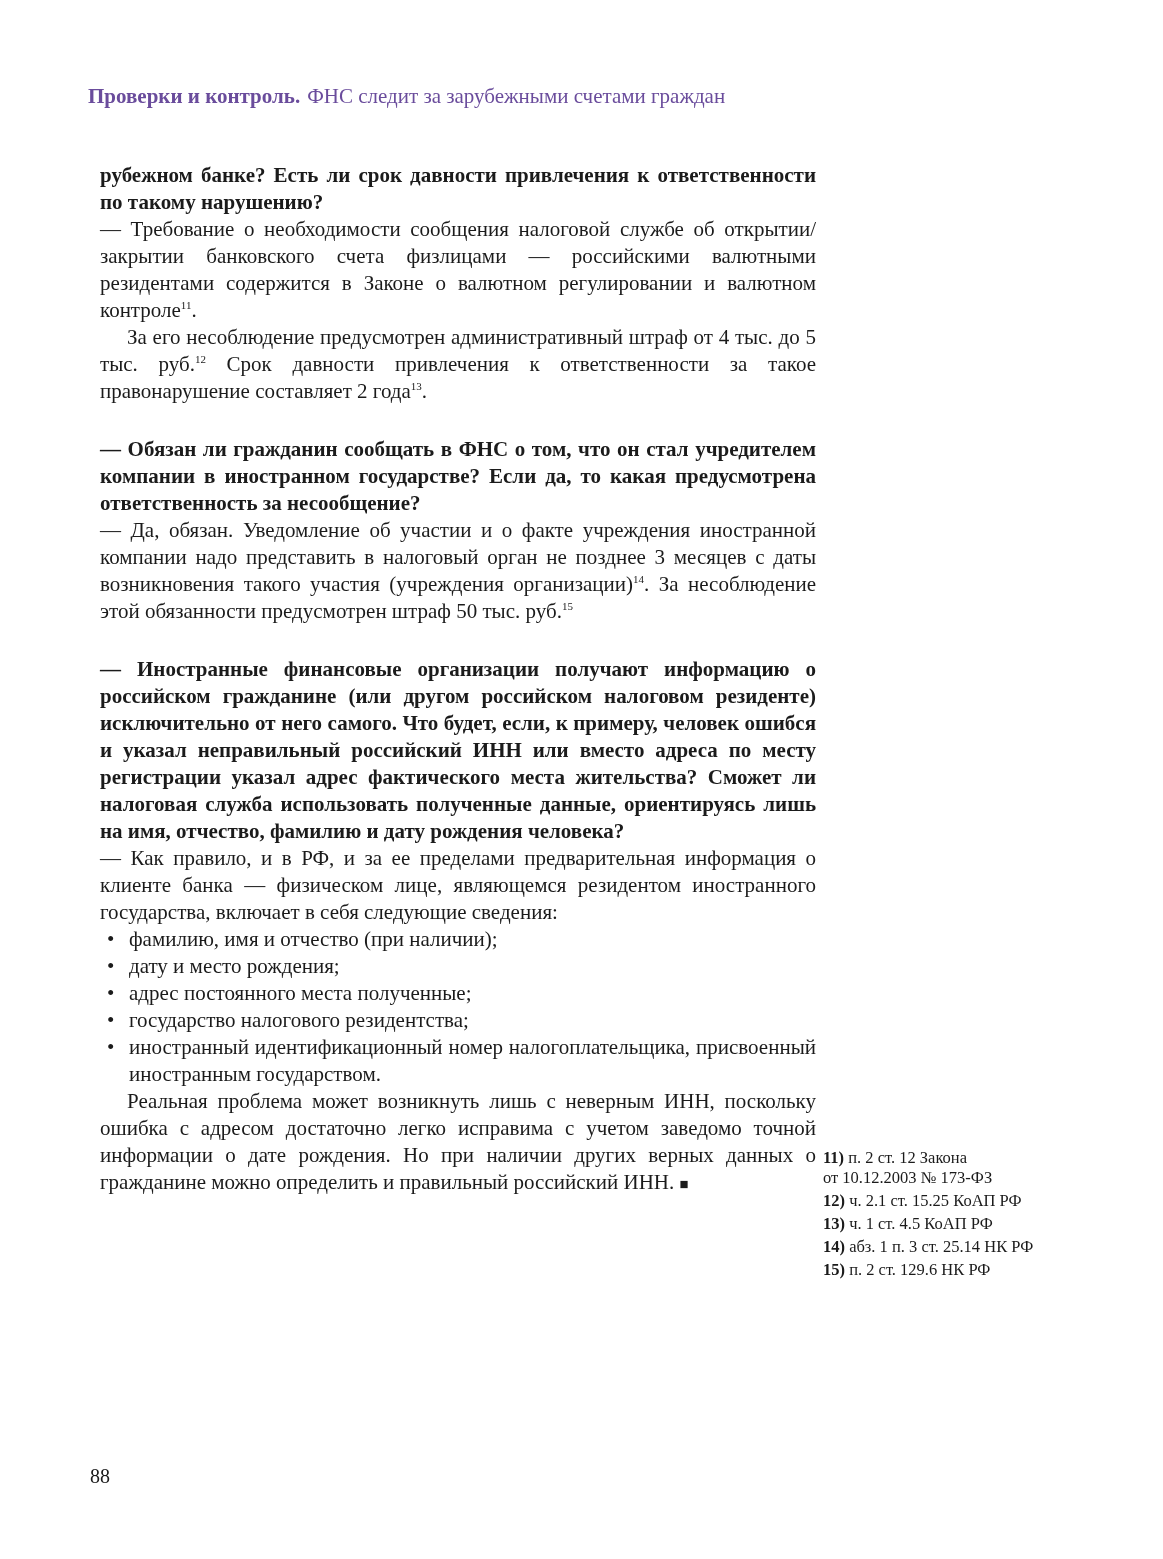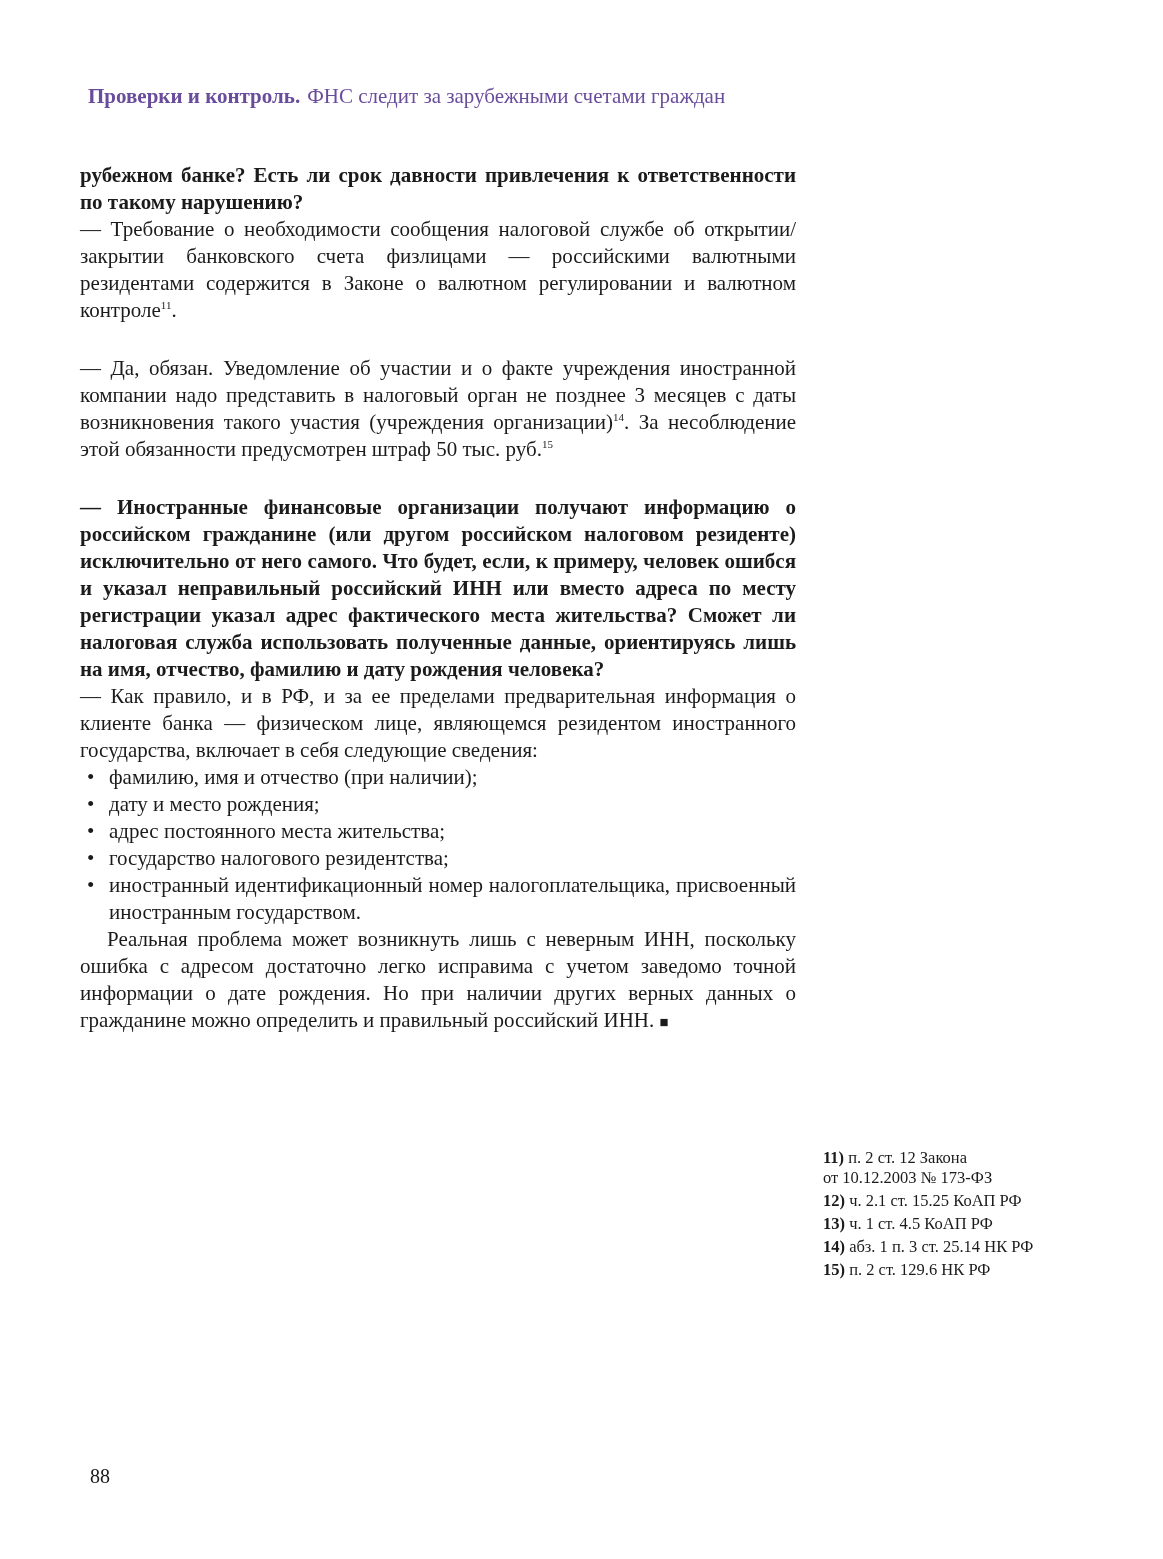--- a/index.html
+++ b/index.html
@@ -22,21 +22,21 @@
     line-height: 24px;
     white-space: nowrap;
     text-align: center;
   }
   .rubric { font-weight: bold; color: var(--accent, #6a4c9c); }
   .header-title { color: var(--accent, #6a4c9c); margin-left: 7px; }
 
   
   .body-col {
     position: absolute;
-    left: 80px;
+    left: 100px;
     top: 162px;
     width: 716px;
     font-size: 21px;
     line-height: 27px;
     text-align: justify;
   }
   .body-col p { margin: 0; }
   .sec + .sec { margin-top: 31px; }
   .question { font-weight: bold; }
   .indent { text-indent: 27px; }
@@ -77,41 +77,43 @@
 
   <div class="header">
     <span class="rubric">Проверки и контроль.</span><span class="header-title">ФНС следит за зарубежными счетами граждан</span>
   </div>
 
   <div class="body-col">
 
     <div class="sec">
       <p class="question">рубежном банке? Есть ли срок давности привлечения к ответ­ственности по такому нарушению?</p>
       <p class="answer">— Требование о необходимости сообщения налоговой службе об от­крытии/закрытии банковского счета физлицами — российскими ва­лютными резидентами содержится в Законе о валютном регулирова­нии и валютном контроле<sup>11</sup>.</p>
+      <p class="answer indent">За его несоблюдение предусмотрен административный штраф от 4 тыс. до 5 тыс. руб.<sup>12</sup> Срок давности привлечения к ответствен­ности за такое правонарушение составляет 2 года<sup>13</sup>.</p>
     </div>
 
     <div class="sec">
+      <p class="question">— Обязан ли гражданин сообщать в ФНС о том, что он стал учре­дителем компании в иностранном государстве? Если да, то какая предусмотрена ответственность за несообщение?</p>
       <p class="answer">— Да, обязан. Уведомление об участии и о факте учреждения ино­странной компании надо представить в налоговый орган не позднее 3 месяцев с даты возникновения такого участия (учреждения орга­низации)<sup>14</sup>. За несоблюдение этой обязанности предусмотрен штраф 50 тыс. руб.<sup>15</sup></p>
     </div>
 
     <div class="sec">
       <p class="question">— Иностранные финансовые организации получают информа­цию о российском гражданине (или другом российском налого­вом резиденте) исключительно от него самого. Что будет, если, к примеру, человек ошибся и указал неправильный российский ИНН или вместо адреса по месту регистрации указал адрес фак­тического места жительства? Сможет ли налоговая служба ис­пользовать полученные данные, ориентируясь лишь на имя, от­чество, фамилию и дату рождения человека?</p>
       <p class="answer">— Как правило, и в РФ, и за ее пределами предварительная информа­ция о клиенте банка — физическом лице, являющемся резидентом иностранного государства, включает в себя следующие сведения:</p>
       <ul class="bullets">
         <li>
           <span class="blt">•</span>
           <span class="li-text">фамилию, имя и отчество (при наличии);</span>
         </li>
         <li>
           <span class="blt">•</span>
           <span class="li-text">дату и место рождения;</span>
         </li>
         <li>
           <span class="blt">•</span>
-          <span class="li-text">адрес постоянного места жительства;</span>
+          <span class="li-text">адрес постоянного места полученные;</span>
         </li>
         <li>
           <span class="blt">•</span>
           <span class="li-text">государство налогового резидентства;</span>
         </li>
         <li>
           <span class="blt">•</span>
           <span class="li-text">иностранный идентификационный номер налогоплательщика, присвоенный иностранным государством.</span>
         </li>
       </ul>

